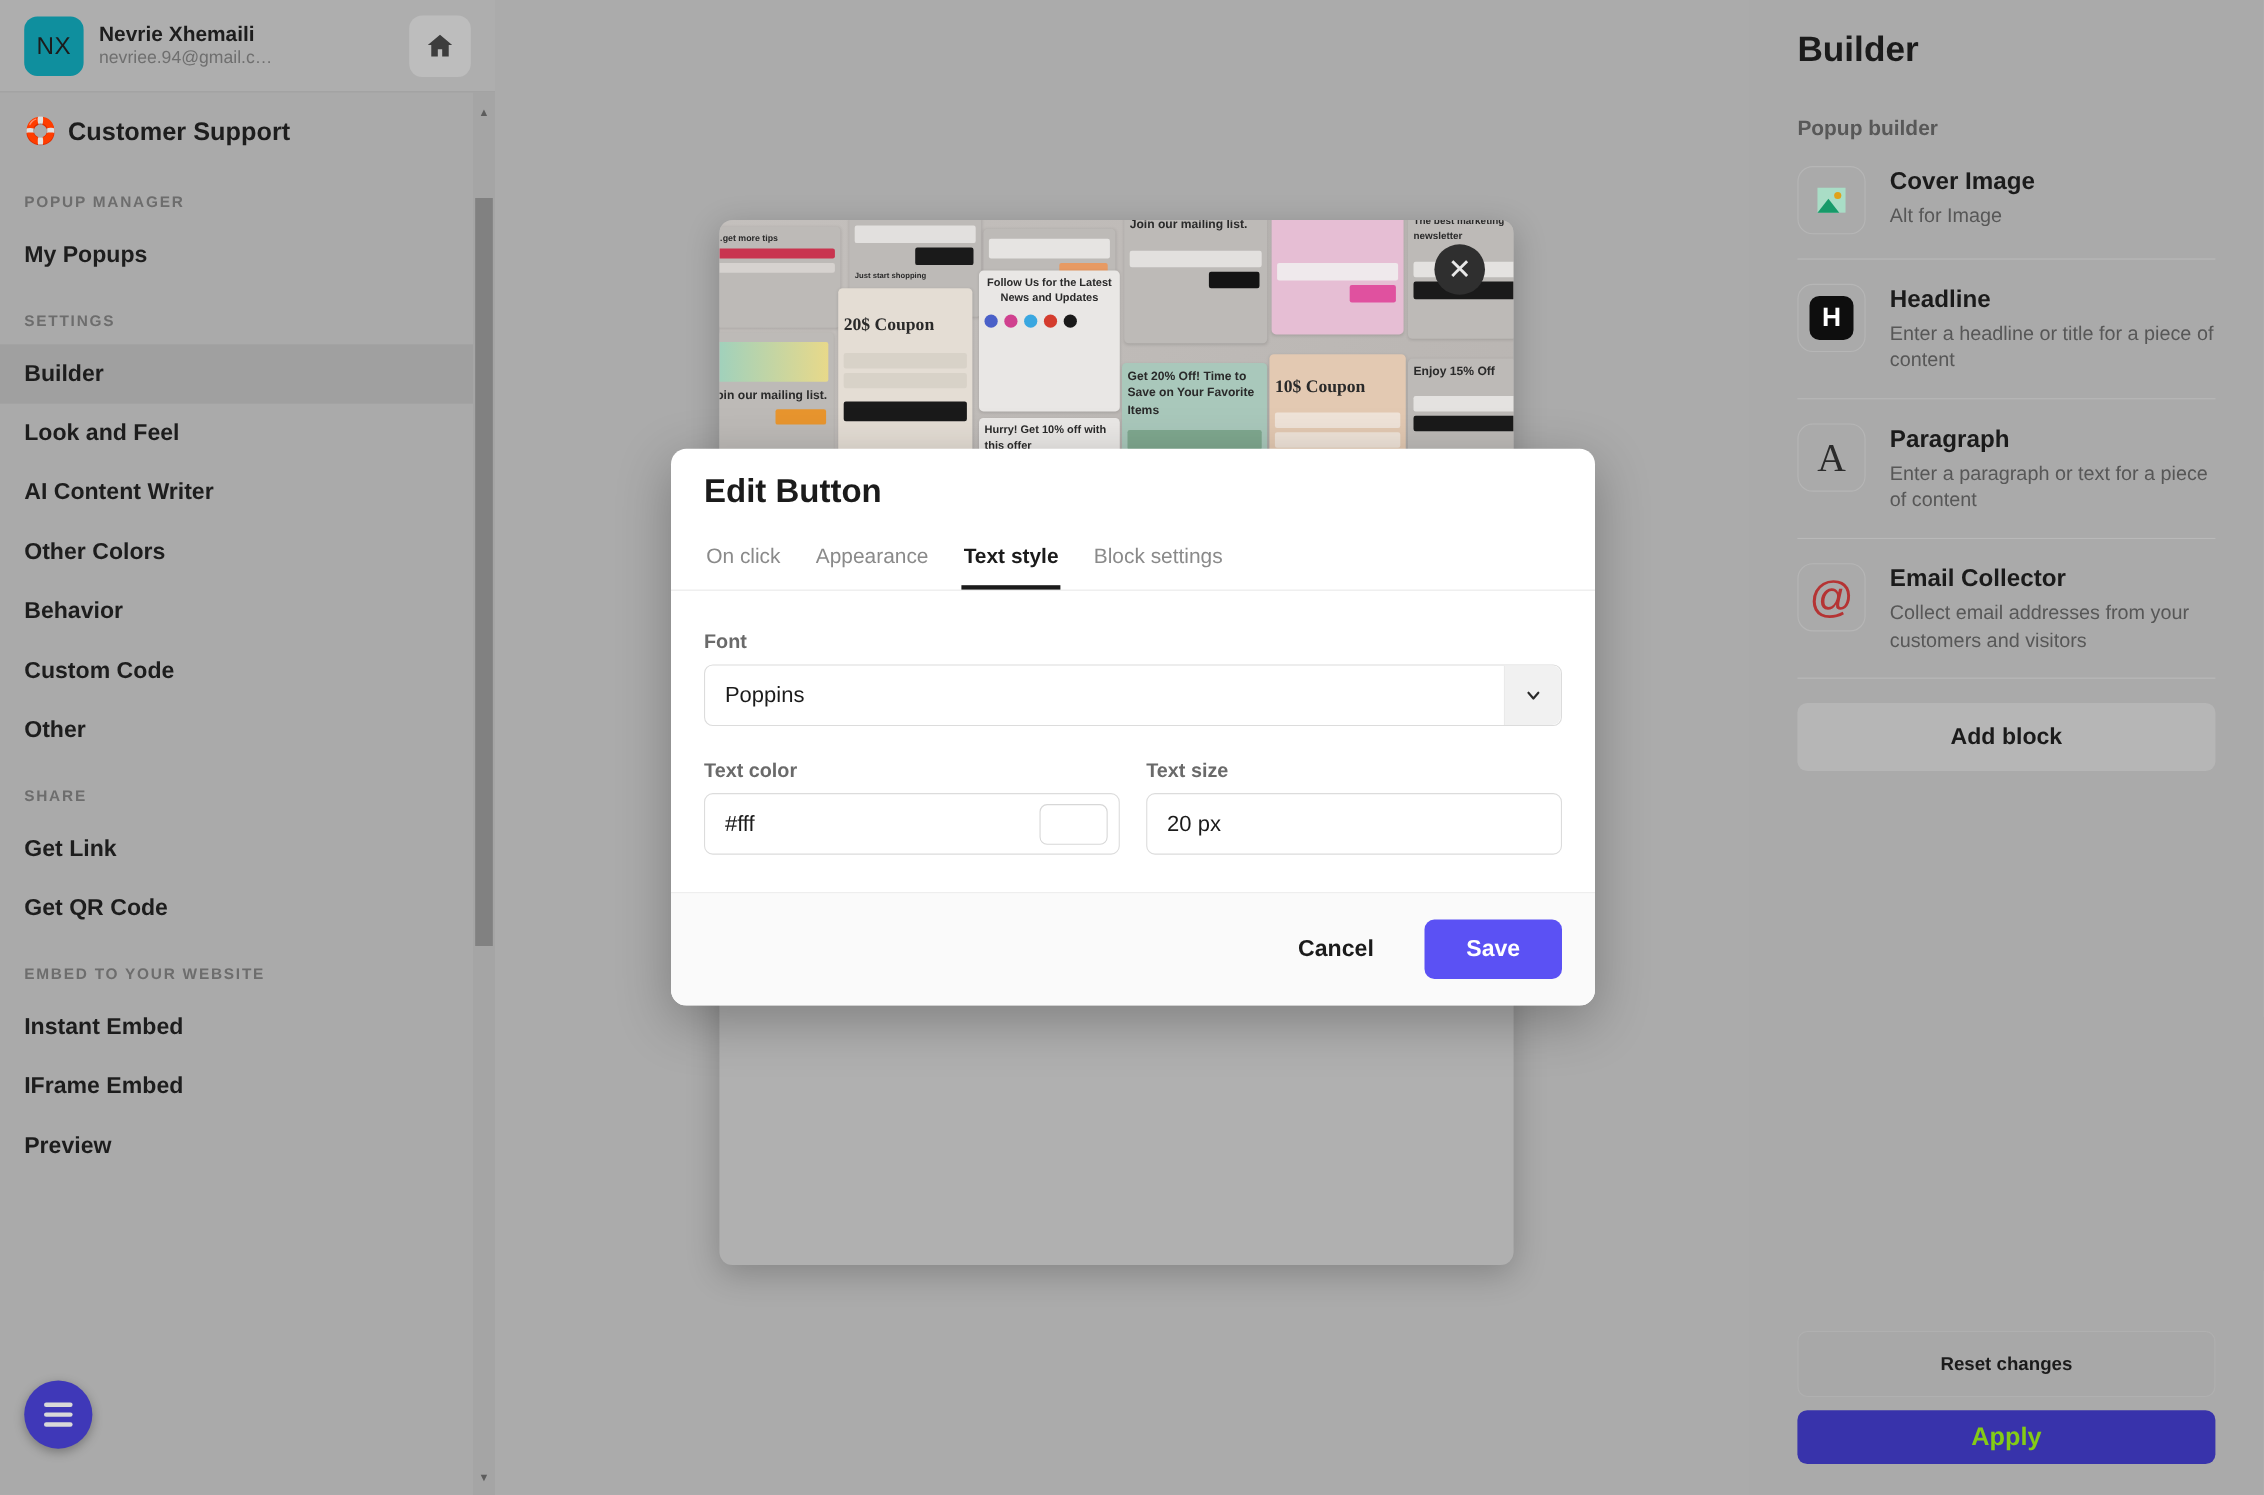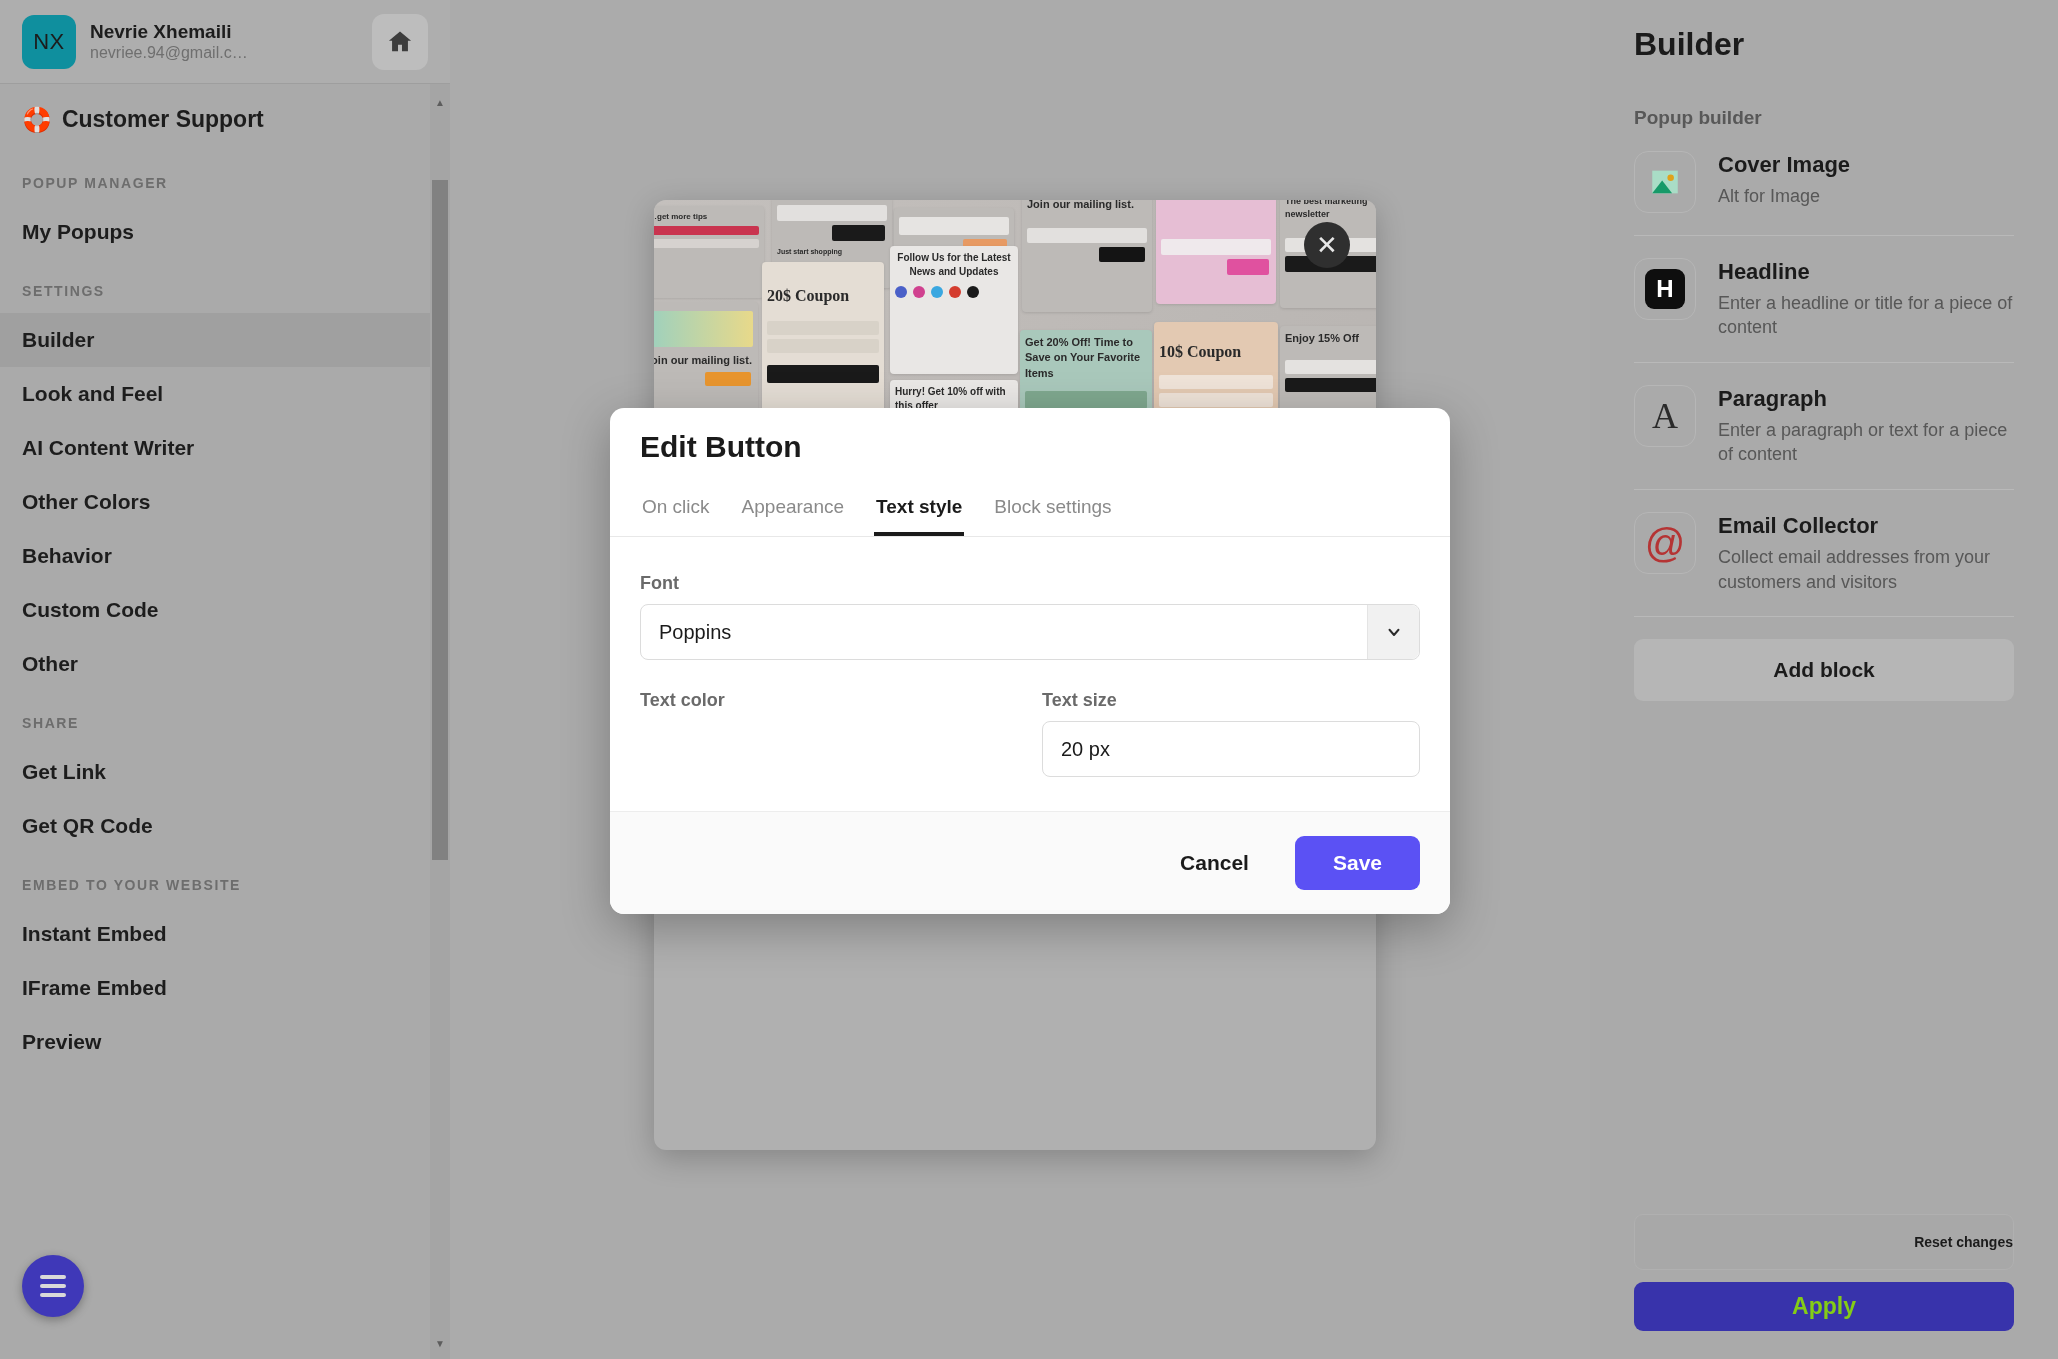--- a/index.html
+++ b/index.html
@@ -188,22 +188,22 @@
   .block-title { font-size: 22px; font-weight: 700; color: #1b1b1b; line-height: 1.25; }
   .block-desc { font-size: 18px; color: #575757; line-height: 1.38; margin-top: 5px; }
   #add-block {
     width: 100%; background: #b6b6b6; border: none; border-radius: 9px;
     padding: 19px 0; font-size: 21px; font-weight: 700; color: #1b1b1b;
     margin-top: 22px; cursor: pointer; font-family: inherit;
   }
   #panel-actions { position: absolute; left: 44px; right: 44px; bottom: 28px; }
   #reset-btn {
     width: 100%; background: #a8a8a8; border: 1px solid #b0b0b0; border-radius: 9px;
-    padding: 19px 0; font-size: 14px; font-weight: 700; color: #1b1b1b;
-    cursor: pointer; font-family: inherit; text-align: right;
+    padding: 19px 0; font-size: 17px; font-weight: 700; color: #1b1b1b;
+    cursor: pointer; font-family: inherit;
   }
   #apply-btn {
     width: 100%; background: #3833ab; border: none; border-radius: 9px;
     padding: 11px 0; font-size: 23px; font-weight: 700; color: #84cc16;
     margin-top: 12px; cursor: pointer; font-family: inherit;
   }
 
   
   .ico-h {
     width: 40px; height: 40px; border-radius: 9px; background: #0e0e0e; color: #fff;
@@ -431,20 +431,24 @@
         <span id="font-caret">
           <svg width="18" height="18" viewBox="0 0 24 24" fill="none" stroke="#2b2b2b" stroke-width="2.6" stroke-linecap="round" stroke-linejoin="round" aria-hidden="true">
             <polyline points="6 9 12 16 18 9"></polyline>
           </svg>
         </span>
       </div>
 
       <div id="row2">
         <div class="col">
           <div class="field-label">Text color</div>
+          <div class="text-field">
+            <span>#fff</span>
+            <span id="color-swatch"></span>
+          </div>
         </div>
         <div class="col">
           <div class="field-label">Text size</div>
           <div class="text-field">
             <span>20 px</span>
           </div>
         </div>
       </div>
     </div>
 

